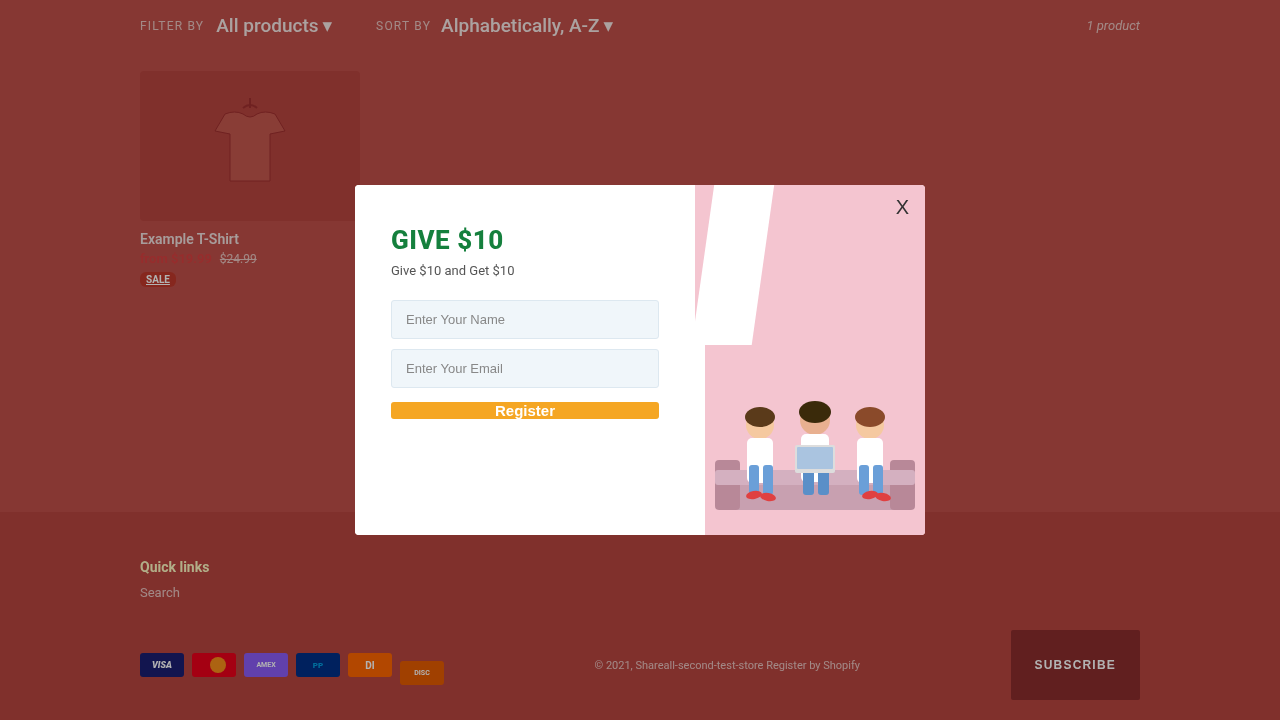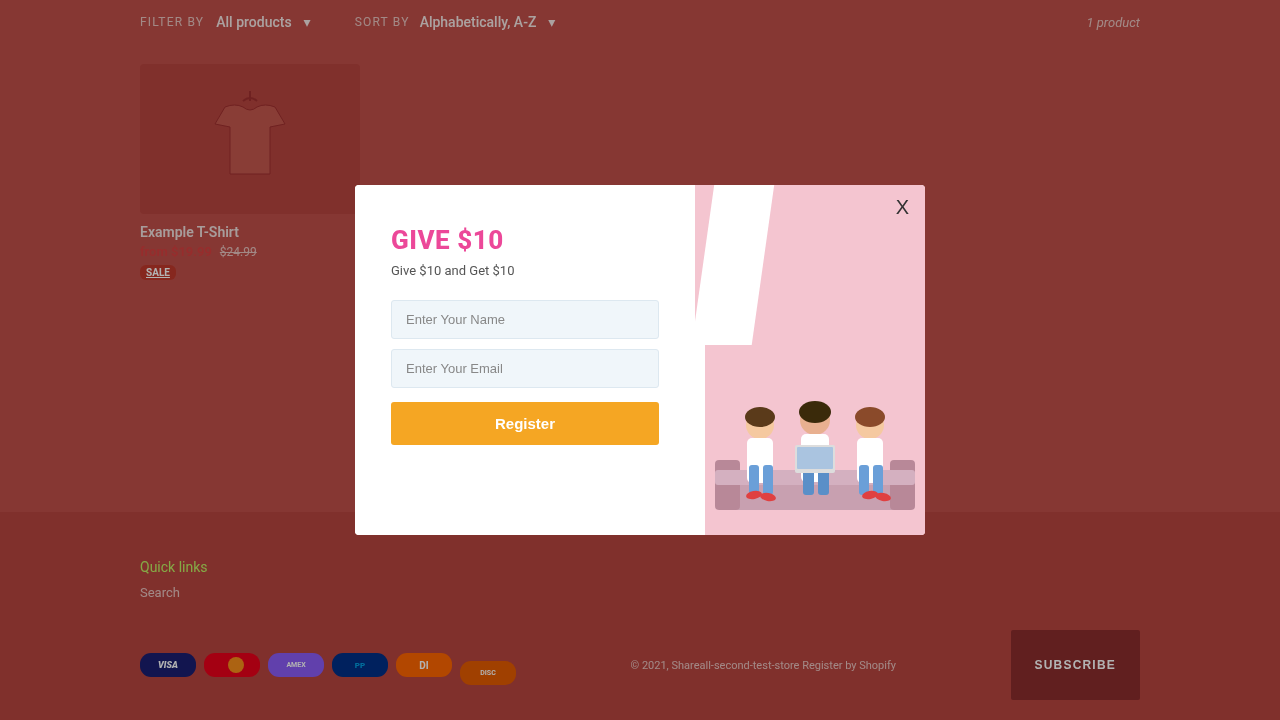--- a/index.html
+++ b/index.html
@@ -29,26 +29,26 @@
     .filter-label {
       color: #e8c4c0;
       font-size: 12px;
       letter-spacing: 0.1em;
       text-transform: uppercase;
     }
     .filter-select {
       background: transparent;
       border: none;
       color: #f5e8e6;
-      font-size: 14px;
+      font-size: 19px;
       font-weight: 500;
       cursor: pointer;
       display: flex;
       align-items: center;
-      gap: 12px;
+      gap: 4px;
     }
     .sort-group {
       margin-left: 32px;
       display: flex;
       align-items: center;
       gap: 10px;
     }
     .product-count {
       margin-left: auto;
       color: #e8c4c0;
@@ -113,46 +113,46 @@
     
     .footer-area {
       position: absolute;
       bottom: 0;
       left: 0;
       right: 0;
       padding: 30px 140px 20px;
       background: #b84540;
     }
     .quick-links-title {
-      color: #bef264;
+      color: #fef9c3;
       font-size: 14px;
-      font-weight: 400;
+      font-weight: 700;
       margin-bottom: 10px;
       margin-top: 17px;
     }
     .quick-links-item {
       color: #e8c4c0;
       font-size: 13px;
     }
     .footer-bottom {
       display: flex;
       align-items: center;
       justify-content: space-between;
       margin-top: 30px;
     }
     .payment-icons {
       display: flex;
       gap: 8px;
       align-items: center;
     }
     .payment-icon {
-      width: 56px;
+      width: 44px;
       height: 24px;
       background: #f5f5f5;
-      border-radius: 11px;
+      border-radius: 3px;
       display: flex;
       align-items: center;
       justify-content: center;
       font-size: 8px;
       font-weight: 700;
       color: #333;
     }
     .payment-icon.visa { background: #1a1f71; color: white; font-size: 9px; font-style: italic; font-weight: 900; }
     .payment-icon.mc { background: #eb001b; }
     .payment-icon.amex { background: #8b5cf6; color: white; font-size: 7px; }
@@ -229,21 +229,21 @@
       font-size: 20px;
       font-weight: 400;
       cursor: pointer;
       color: #333;
       line-height: 1;
       z-index: 10;
     }
     .modal-title {
       font-size: 26px;
       font-weight: 800;
-      color: #ec4899;
+      color: #15803d;
       margin-bottom: 8px;
       letter-spacing: 0.02em;
     }
     .modal-subtitle {
       font-size: 13px;
       color: #555;
       margin-bottom: 22px;
     }
     .modal-input {
       width: 100%;
@@ -254,21 +254,20 @@
       font-size: 13px;
       color: #555;
       margin-bottom: 10px;
       outline: none;
     }
     .modal-input::placeholder {
       color: #888;
     }
     .modal-register-btn {
       width: 100%;
-      padding: 13px;
       background: #f5a623;
       border: none;
       border-radius: 3px;
       color: white;
       font-size: 15px;
       font-weight: 600;
       cursor: pointer;
       margin-top: 4px;
     }
 

